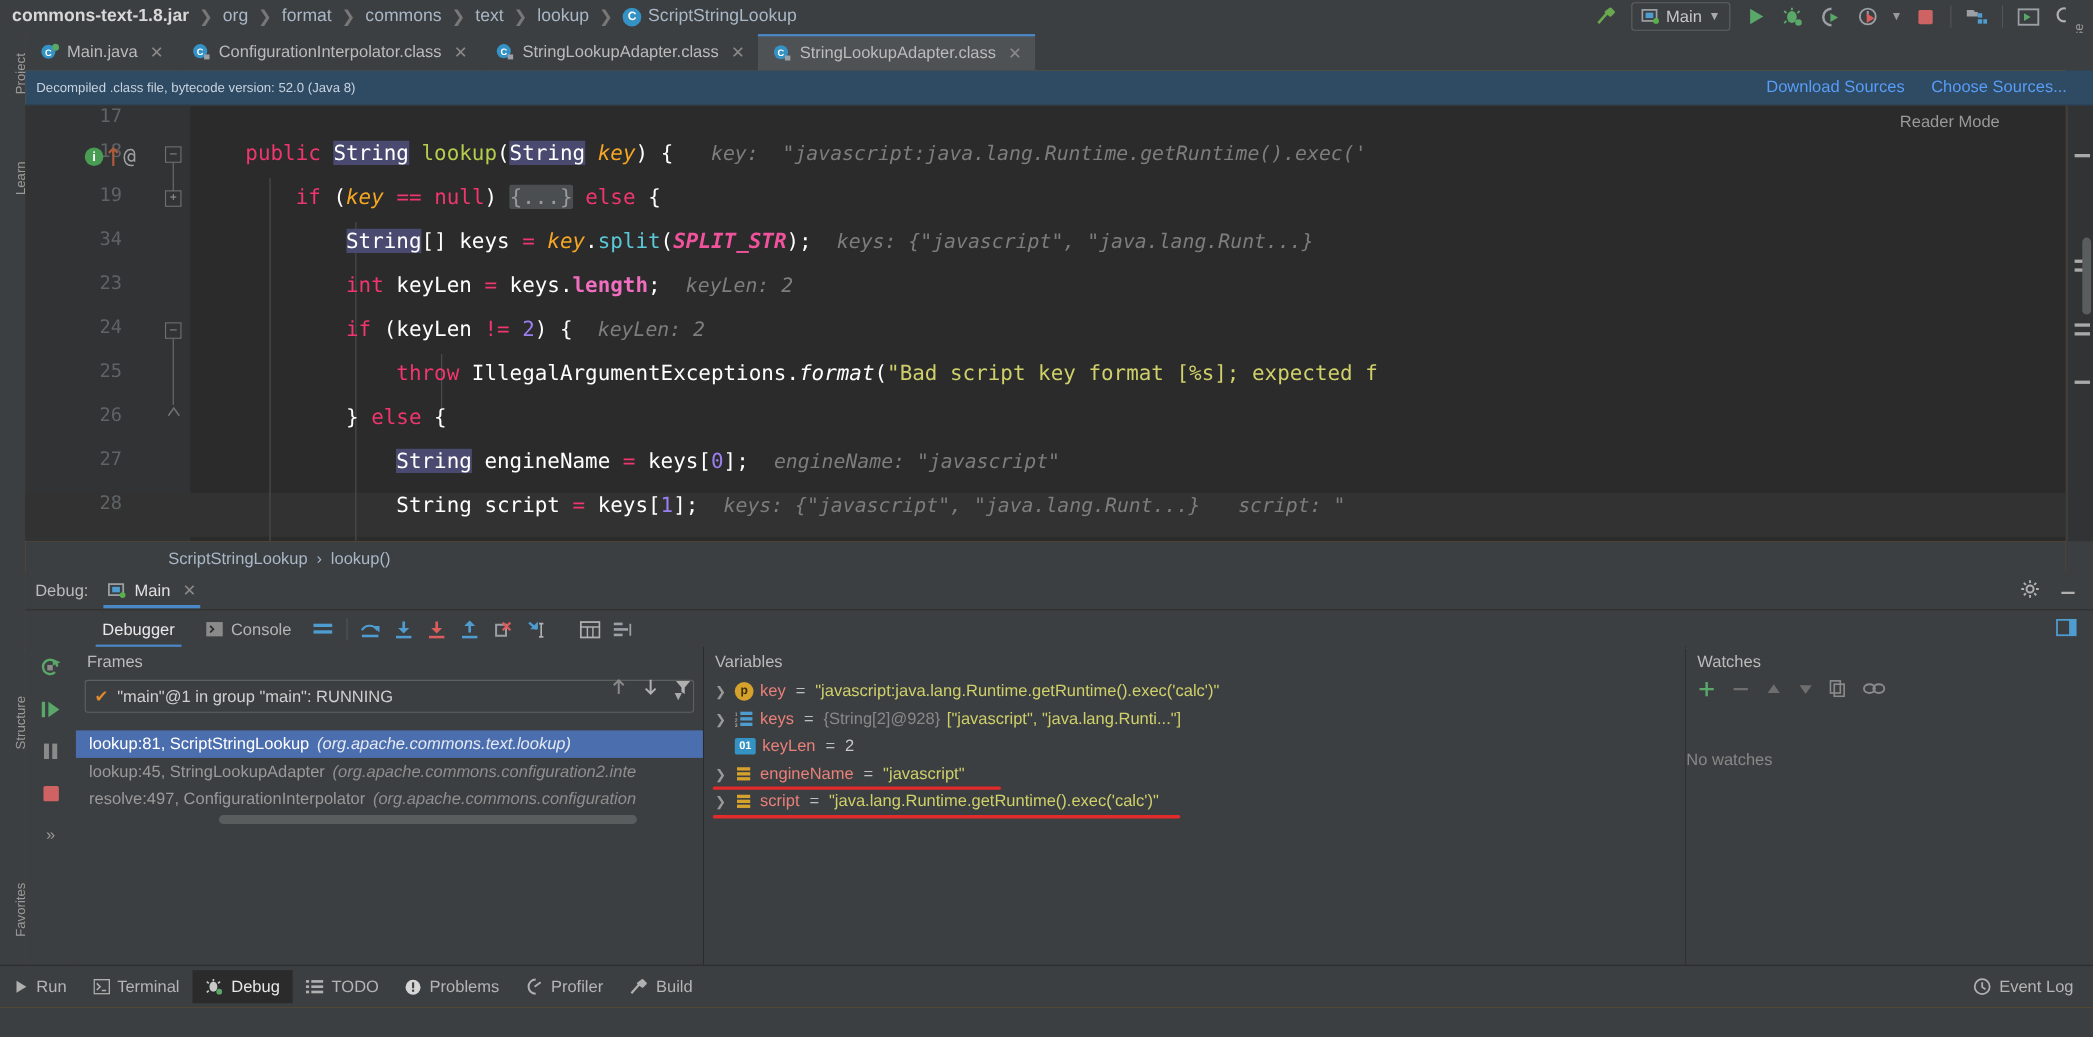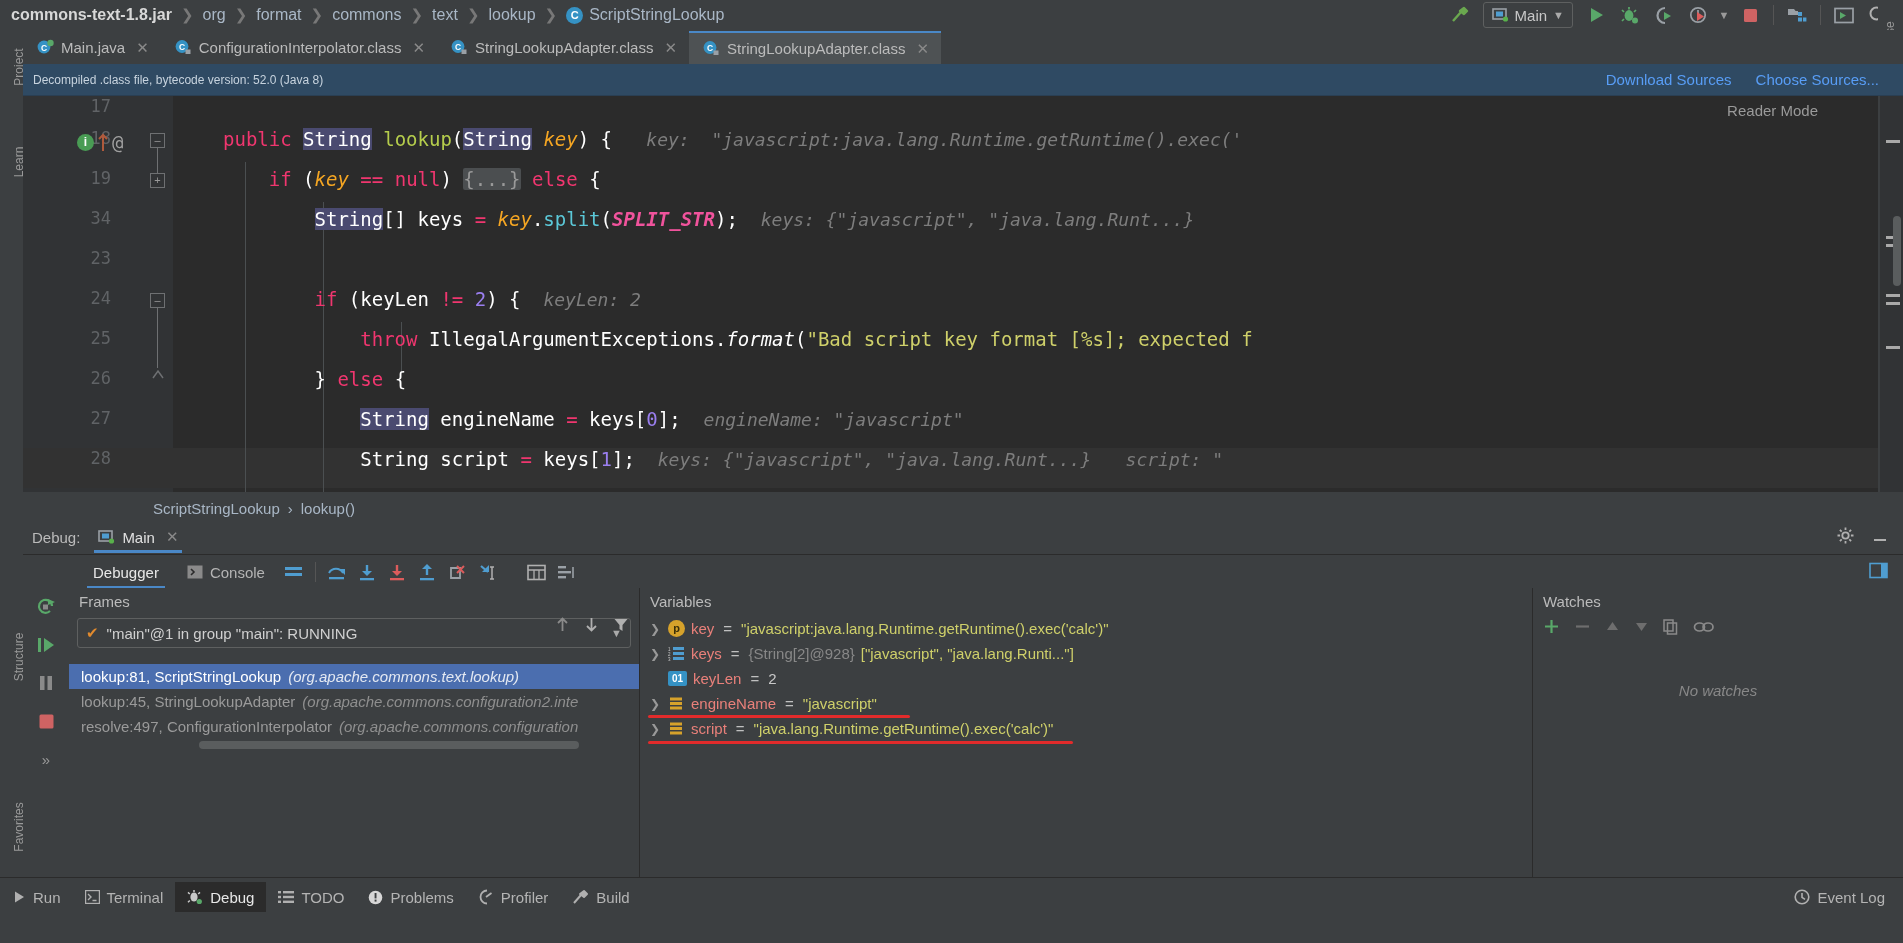--- a/index.html
+++ b/index.html
@@ -122,21 +122,21 @@
   .arrow{color:#999;font-size:12px;width:12px;display:inline-block;}
   .ico-p{width:17px;height:17px;border-radius:50%;background:#d6a22b;color:#3a2f08;
          font-size:11px;font-weight:bold;text-align:center;line-height:17px;}
   .ico-arr{width:17px;height:17px;display:flex;align-items:center;justify-content:center;}
   .ico-int{width:19px;height:15px;background:#3592c4;color:#fff;font-size:10px;font-weight:bold;
            text-align:center;line-height:15px;border-radius:2px;}
   .underline{position:absolute;height:3px;background:#e22b2b;border-radius:2px;}
 
   .watchhdr{height:26px;display:flex;align-items:center;padding-left:10px;font-size:15px;color:#bbbbbb;}
   .watchbar{height:28px;display:flex;align-items:center;gap:14px;padding-left:10px;}
-  .nowatch{margin-top:40px;text-align:center;color:#888;font-size:15px;font-style:italic;}
+  .nowatch{margin-top:40px;color:#888;font-size:15px;}
 
   .sep-v{width:1px;background:#2b2b2b;}
 
   
   .leftstrip{position:absolute;left:0;top:30px;width:23px;height:875px;background:#3c3f41;}
   .vlabel{position:absolute;left:-16px;width:70px;transform:rotate(-90deg);transform-origin:center;
           font-size:12px;color:#9a9a9a;text-align:center;white-space:nowrap;}
   .rightstrip{position:absolute;right:0;top:0;width:25px;height:905px;background:#3c3f41;}
 
   
@@ -342,20 +342,21 @@
     <div class="indent" style="left:378px;top:226px;height:50px;"></div>
 
     <span class="readermode">Reader Mode</span>
 
     <div class="cl" style="left:200px;top:32px;"><span class="k">public</span> <span class="t hl">String</span> <span class="m">lookup</span><span class="t">(</span><span class="t hl">String</span> <span class="p">key</span><span class="t">) {</span>   <span class="hint">key:  "javascript:java.lang.Runtime.getRuntime().exec('</span></div>
 
     <div class="cl" style="left:200px;top:72px;">    <span class="k">if</span> <span class="t">(</span><span class="p">key</span> <span class="k">==</span> <span class="k">null</span><span class="t">) </span><span class="fold">{...}</span> <span class="k">else</span> <span class="t">{</span></div>
 
     <div class="cl" style="left:200px;top:112px;">        <span class="t hl">String</span><span class="t">[] keys </span><span class="k">=</span> <span class="p">key</span><span class="t">.</span><span class="c">split</span><span class="t">(</span><span class="f">SPLIT_STR</span><span class="t">);</span>  <span class="hint">keys: {"javascript", "java.lang.Runt...}</span></div>
 
+    <div class="cl" style="left:200px;top:152px;">        <span class="k">int</span> <span class="t">keyLen </span><span class="k">=</span> <span class="t">keys.</span><span class="fld">length</span><span class="t">;</span>  <span class="hint">keyLen: 2</span></div>
 
     <div class="cl" style="left:200px;top:192px;">        <span class="k">if</span> <span class="t">(keyLen </span><span class="k">!=</span> <span class="num">2</span><span class="t">) {</span>  <span class="hint">keyLen: 2</span></div>
 
     <div class="cl" style="left:200px;top:232px;">            <span class="k">throw</span> <span class="t">IllegalArgumentExceptions.</span><span class="t" style="font-style:italic;">format</span><span class="t">(</span><span class="s">"Bad script key format [%s]; expected f</span></div>
 
     <div class="cl" style="left:200px;top:272px;">        <span class="t">} </span><span class="k">else</span> <span class="t">{</span></div>
 
     <div class="cl" style="left:200px;top:312px;">            <span class="t hl">String</span><span class="t"> engineName </span><span class="k">=</span> <span class="t">keys[</span><span class="num">0</span><span class="t">];</span>  <span class="hint">engineName: "javascript"</span></div>
 
     <div class="cl" style="left:200px;top:352px;">            <span class="t">String script </span><span class="k">=</span> <span class="t">keys[</span><span class="num">1</span><span class="t">];</span>  <span class="hint">keys: {"javascript", "java.lang.Runt...}</span>   <span class="hint">script: "</span></div>

